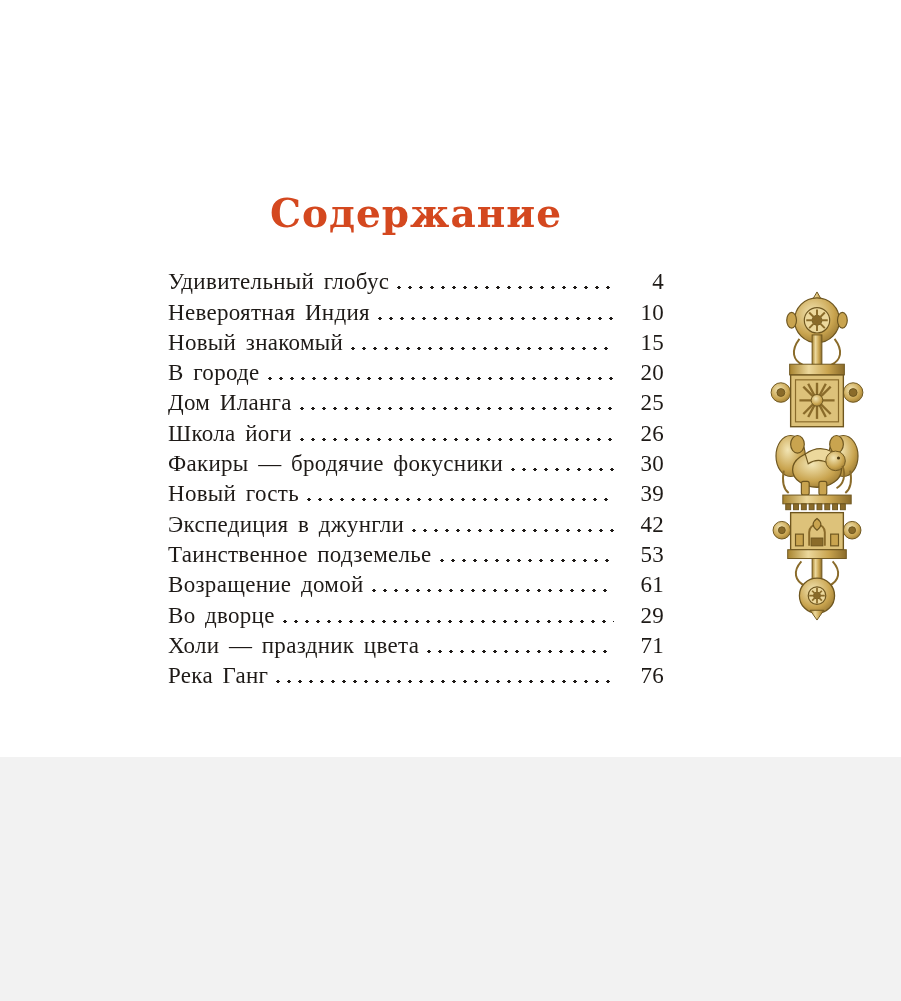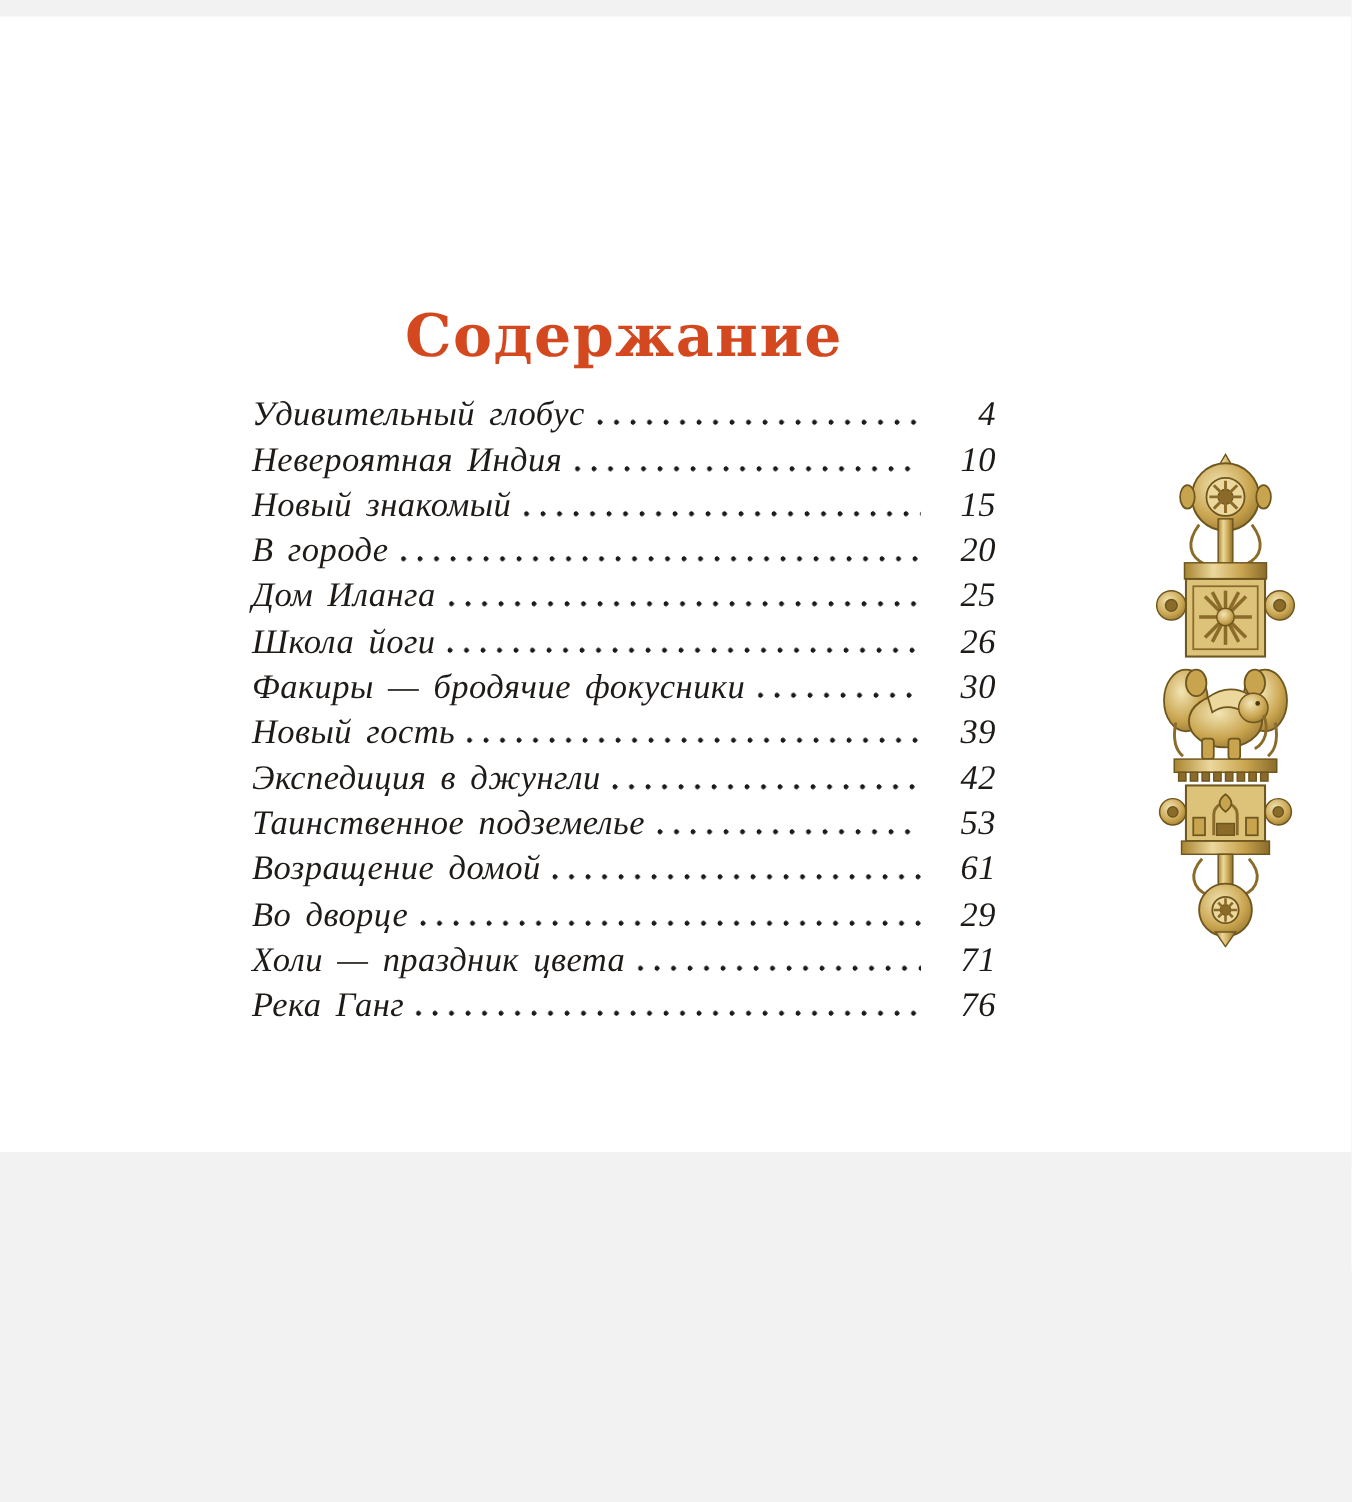--- a/index.html
+++ b/index.html
@@ -9,39 +9,39 @@
     --gold-light:#ecd89c;
     --gold-mid:#c9a44f;
     --gold-dark:#8a6b2a;
     --gold-outline:#6e561f;
     --paper:#ffffff;
   }
   html,body{margin:0;padding:0;background:#f2f2f2;}
   .page{
     position:relative;
     width:901px;height:757px;
-    margin:11px auto;
+    margin:0 auto;
     background:var(--paper);
     font-family:"Liberation Serif", serif;
     color:var(--text);
     overflow:hidden;
   }
   .page-title{
     position:absolute;
     left:168px;top:190px;width:496px;
     text-align:center;
     font-family:"DejaVu Serif", serif;
     font-size:39px;
     font-weight:bold;
     letter-spacing:1px;
     color:var(--title-accent);
   }
   .toc{
     position:absolute;
-    left:168px;top:249px;width:496px;font-style:italic;
+    left:168px;top:266px;width:496px;
   }
   .toc-row{
     display:flex;
     align-items:flex-end;
     height:30.3px;
     font-size:23px;
     line-height:28px;
     word-spacing:3.5px;
     letter-spacing:0.3px;
     white-space:nowrap;

